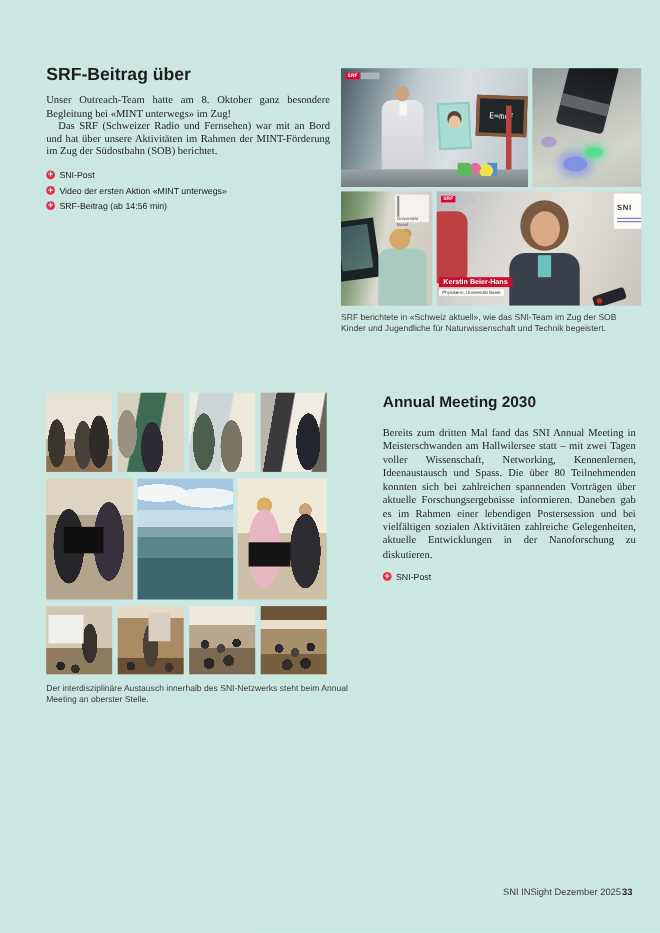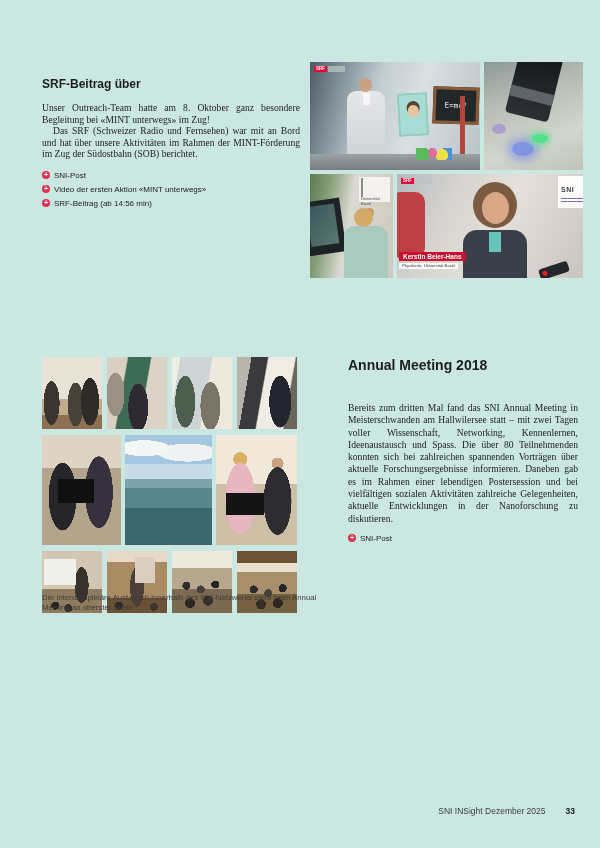--- a/index.html
+++ b/index.html
@@ -5,21 +5,21 @@
   * { margin:0; padding:0; box-sizing:border-box; }
   html,body { background:#e8eef0; }
   .page {
     position:relative; width:600px; height:848px;
     background:#cbe7e2; overflow:hidden;
     font-family:"Liberation Sans", sans-serif; color:#1d1d1b;
   }
 
   
   .art-srf { position:absolute; left:42px; top:60px; width:258px; }
-  .art-srf h2 { font-size:12px; line-height:17px; font-weight:bold;margin-top:16px; }
+  .art-srf h2 { font-size:16px; line-height:17px; font-weight:bold; }
   .art-srf .body { margin-top:9px; font-family:"Liberation Serif", serif;
     font-size:9.6px; line-height:11.6px; text-align:justify; }
   .body p.ind { text-indent:11px; }
   .links { margin-top:11px; list-style:none; }
   .links li { display:flex; align-items:center; gap:4px; margin-bottom:5px;
     font-size:8px; cursor:pointer; }
   .plus { flex:0 0 8px; width:8px; height:8px; border-radius:50%; background:#e2304c;
     color:#fff; display:flex; align-items:center; justify-content:center;
     font-size:8px; line-height:8px; font-weight:bold; }
 
@@ -108,21 +108,21 @@
   .sni-card .l { height:1px; background:#7b6bb5; margin-top:2px; }
   .lower3 { position:absolute; left:2px; bottom:9px; }
   .l3-name { display:inline-block; background:#c8102e; color:#fff;
     font-size:6.5px; font-weight:bold; padding:1px 4px 1.5px; }
   .l3-sub { display:table; background:rgba(255,255,255,.88); color:#3a3a3a;
     font-size:4.2px; padding:0.5px 3px 1px; }
 
   
   .caption { position:absolute; font-size:7.8px; line-height:10.4px; color:#3d3d3b; }
   .cap1 { left:310px; top:284px; width:268px; }
-  .cap2 { left:42px; top:593px; width:276px; }
+  .cap2 { left:42px; top:621px; width:276px; }
 
   
   .collage-am { position:absolute; left:42px; top:357px; width:255px; height:256px; }
   .bph { position:absolute; overflow:hidden; }
   .r1 { top:0; height:72px; } .r2 { top:78px; height:110px; } .r3 { top:194px; height:62px; }
   .c1 { left:0; width:60px; } .c2 { left:65px; width:60px; }
   .c3 { left:130px; width:60px; } .c4 { left:195px; width:60px; }
   #b5 { left:0; width:79px; } #b6 { left:83px; width:87px; } #b7 { left:174px; width:81px; }
 
   #b1 { background:
@@ -180,26 +180,26 @@
     radial-gradient(circle 4px at 28% 62%, #2c2c30 0 99%, transparent 100%),
     radial-gradient(circle 4px at 52% 68%, #46403a 0 99%, transparent 100%),
     radial-gradient(circle 4px at 76% 60%, #24242a 0 99%, transparent 100%),
     radial-gradient(circle 5px at 40% 86%, #332e28 0 99%, transparent 100%),
     radial-gradient(circle 5px at 68% 84%, #2a2622 0 99%, transparent 100%),
     linear-gradient(to bottom, #6e5236 0 20%, #e8dfcf 20% 34%, #a78f6b 34% 70%, #75603f 70%); }
 
   
   .art-am { position:absolute; left:348px; top:357px; width:230px; }
   .art-am h2 { font-size:14px; line-height:17px; font-weight:bold; }
-  .art-am .body { margin-top:28px; font-family:"Liberation Serif", serif;
+  .art-am .body { margin-top:14px; font-family:"Liberation Serif", serif;
     font-size:9.6px; line-height:12.3px; text-align:justify; }
   .art-am .links { margin-top:9px; }
 
   
-  .pfooter { position:absolute; right:25px; top:806px; display:flex; gap:20px;
+  .pfooter { position:absolute; right:25px; top:806px; display:flex; gap:1px;
     align-items:baseline; font-size:8.5px; color:#3d3d3b; }
   .pfooter .pn { font-weight:bold; color:#1d1d1b; }
 </style>
 </head>
 <body>
 
 <div class="page">
 
   <section class="art-srf">
     <h2>
@@ -283,39 +283,40 @@
       <span class="mic">
           <span class="mic-dot"></span>
         </span>
       <span class="lower3">
         <span class="l3-name">Kerstin Beier-Hans</span>
         <span class="l3-sub">Physikerin, Universität Basel</span>
       </span>
     </div>
   </figure>
 
+  <p class="caption cap1">SRF berichtete in «Schweiz aktuell», wie das SNI-Team im Zug der SOB Kinder und Jugendliche für Naturwissenschaft und Technik begeistert.</p>
 
   <figure class="collage-am">
     <div class="bph r1 c1" id="b1"></div>
     <div class="bph r1 c2" id="b2"></div>
     <div class="bph r1 c3" id="b3"></div>
     <div class="bph r1 c4" id="b4"></div>
     <div class="bph r2" id="b5"></div>
     <div class="bph r2" id="b6"></div>
     <div class="bph r2" id="b7"></div>
     <div class="bph r3 c1" id="b8"></div>
     <div class="bph r3 c2" id="b9"></div>
     <div class="bph r3 c3" id="b10"></div>
     <div class="bph r3 c4" id="b11"></div>
   </figure>
 
   <p class="caption cap2">Der interdisziplinäre Austausch innerhalb des SNI-Netzwerks steht beim Annual Meeting an oberster Stelle.</p>
 
   <section class="art-am">
-    <h2>Annual Meeting 2018</h2>
+    <h2>Annual Meeting 2030</h2>
     <div class="body">
       <p>Bereits zum dritten Mal fand das SNI Annual Meeting in Meisterschwanden am Hallwilersee statt – mit zwei Tagen voller Wissenschaft, Networking, Kennenlernen, Ideenaustausch und Spass. Die über 80 Teilnehmenden konnten sich bei zahlreichen spannenden Vorträgen über aktuelle Forschungsergebnisse informieren. Daneben gab es im Rahmen einer lebendigen Postersession und bei vielfältigen sozialen Aktivitäten zahlreiche Gelegenheiten, aktuelle Entwicklungen in der Nanoforschung zu diskutieren.</p>
     </div>
     <ul class="links">
       <li>
         <span class="plus">+</span>
         <span>SNI-Post</span>
       </li>
     </ul>
   </section>

